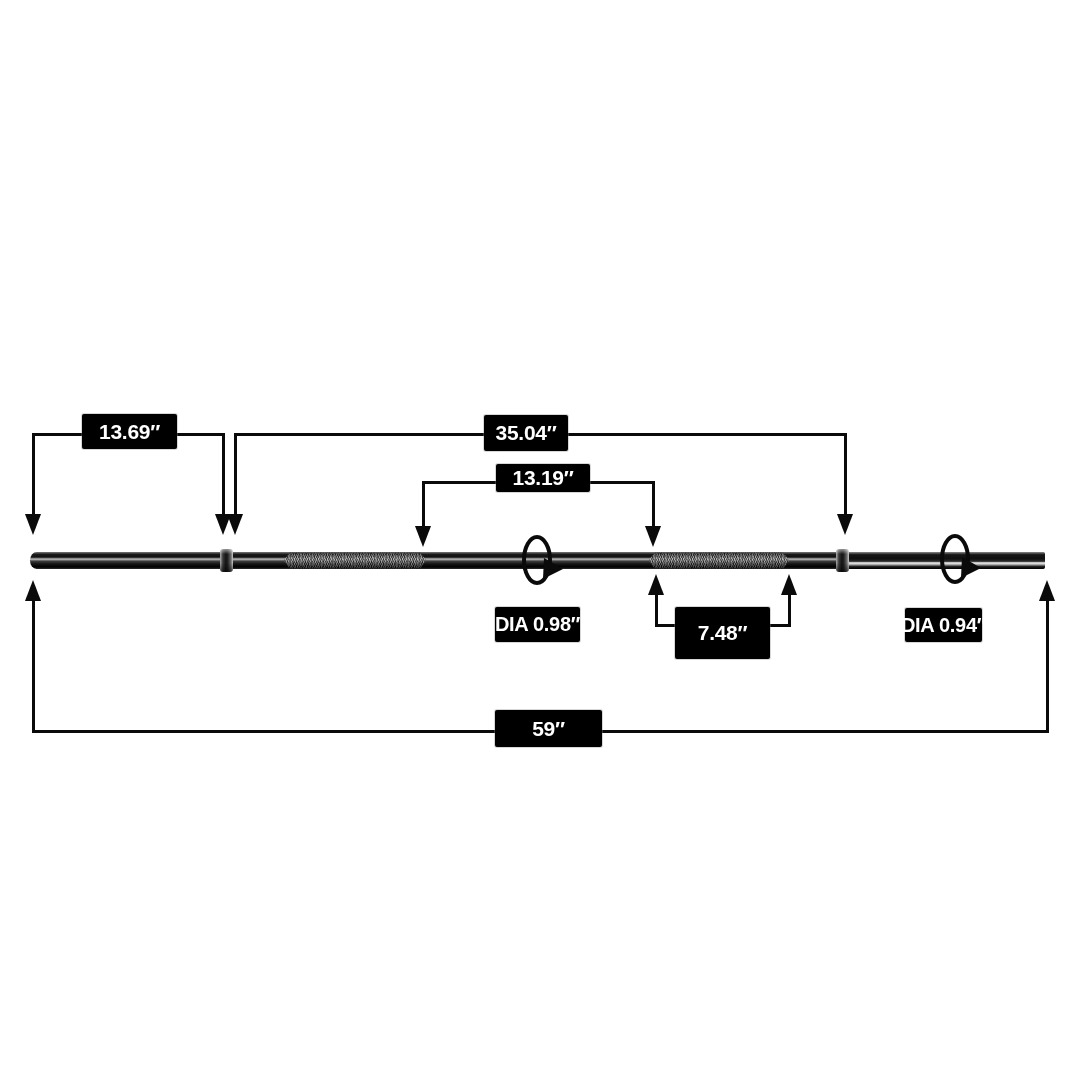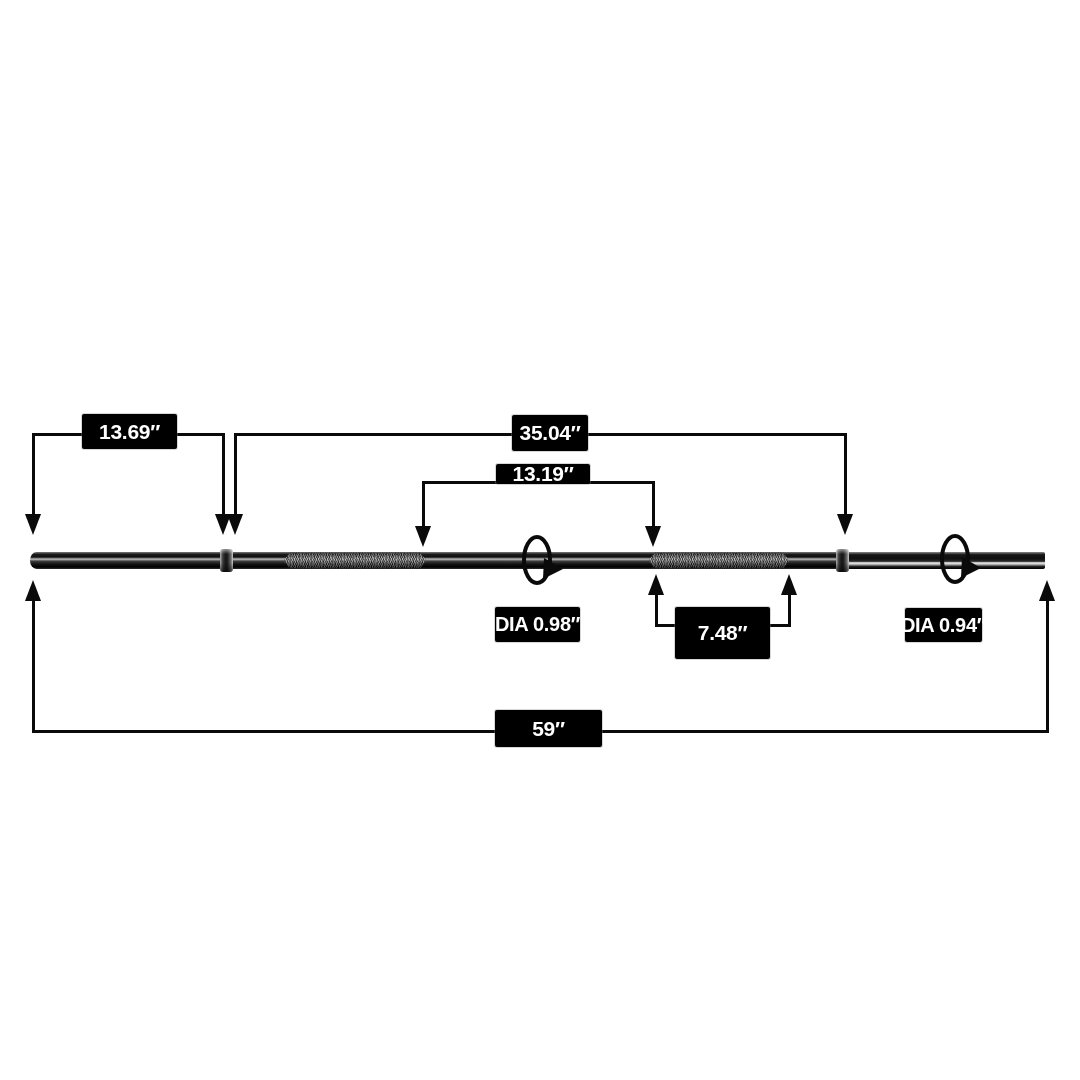--- a/index.html
+++ b/index.html
@@ -88,30 +88,30 @@
     <div class="arr-down" style="left:215px;top:514px;"></div>
     <div class="dim-box" style="left:82px;top:414px;width:95px;height:35px;">13.69″</div>
   </div>
 
   <div>
     <div class="hline" style="left:235px;top:433px;width:611px;"></div>
     <div class="vline" style="left:234px;top:433px;height:84px;"></div>
     <div class="vline" style="left:844px;top:433px;height:84px;"></div>
     <div class="arr-down" style="left:227px;top:514px;"></div>
     <div class="arr-down" style="left:837px;top:514px;"></div>
-    <div class="dim-box" style="left:512px;top:415px;width:76px;height:36px;text-align:center;">35.04″</div>
+    <div class="dim-box" style="left:484px;top:415px;width:84px;height:36px;text-align:center;">35.04″</div>
   </div>
 
   <div>
     <div class="hline" style="left:423px;top:481px;width:232px;"></div>
     <div class="vline" style="left:422px;top:481px;height:47px;"></div>
     <div class="vline" style="left:652px;top:481px;height:47px;"></div>
     <div class="arr-down" style="left:415px;top:526px;"></div>
     <div class="arr-down" style="left:645px;top:526px;"></div>
-    <div class="dim-box" style="left:496px;top:464px;width:94px;height:20px;">13.19″</div>
+    <div class="dim-box" style="left:496px;top:464px;width:94px;height:28px;">13.19″</div>
   </div>
 
   <div>
     <div class="hline" style="left:656px;top:624px;width:135px;"></div>
     <div class="vline" style="left:655px;top:594px;height:33px;"></div>
     <div class="vline" style="left:788px;top:594px;height:33px;"></div>
     <div class="arr-up" style="left:648px;top:574px;"></div>
     <div class="arr-up" style="left:781px;top:574px;"></div>
     <div class="dim-box" style="left:675px;top:607px;width:95px;height:52px;">7.48″</div>
   </div>

